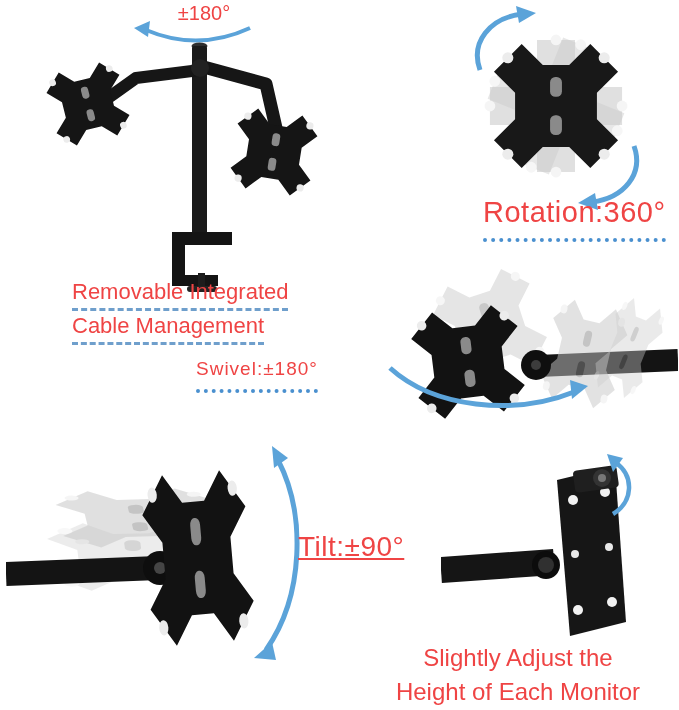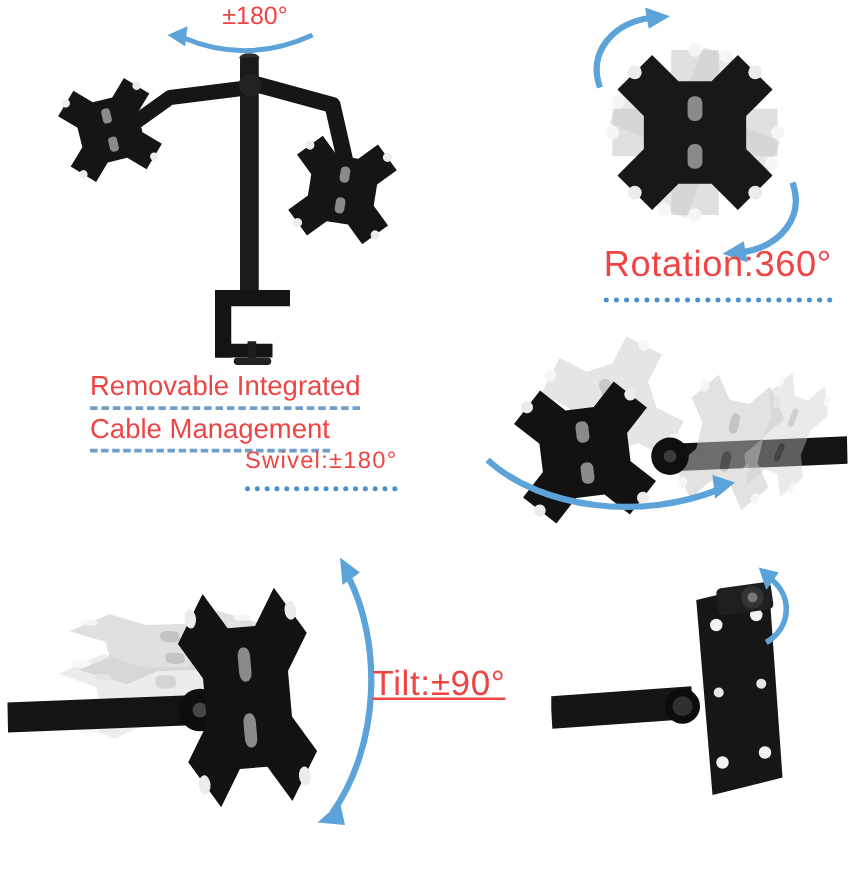--- a/index.html
+++ b/index.html
@@ -87,21 +87,21 @@
     </g>
     <g>
       <path d="M186,140 C196,168 176,192 144,196" stroke="#5ba3d9" stroke-width="5" fill="none"></path>
       <path d="M130,197 L150,204 L147,187 Z" fill="#5ba3d9"></path>
     </g>
   </svg>
   <div class="abs blue" style="left:455px; top:196px;margin-left:28px;">
     <span class="label-rotation">Rotation:360°</span>
   </div>
 
-  <div class="abs blue cable-block" style="left:72px; top:298px;">
+  <div class="abs blue cable-block" style="left:72px; top:281px;">
     <span class="cable-line">Removable Integrated</span><br>
     <span class="cable-line">Cable Management</span>
   </div>
 
   <div class="abs blue" style="left:196px; top:358px;">
     <span class="label-swivel">Swivel:±180°</span>
   </div>
 
   <svg class="abs" style="left:386px; top:268px;" width="292" height="195" viewBox="0 0 292 195">
     <path d="M292,92 L152,98" stroke="#141414" stroke-width="22"></path>
@@ -160,14 +160,18 @@
     <g transform="rotate(-8 155 30)">
       <rect x="133" y="18" width="44" height="22" rx="4" fill="#1f1f1f"></rect>
     </g>
     <circle cx="161" cy="28" r="9" fill="#333333"></circle>
     <circle cx="161" cy="28" r="4" fill="#777777"></circle>
     <g>
       <path d="M172,64 C192,52 194,26 174,12" stroke="#5ba3d9" stroke-width="4.5" fill="none"></path>
       <path d="M166,4 L182,8 L172,22 Z" fill="#5ba3d9"></path>
     </g>
   </svg>
+  <div class="abs blue height-block" style="left:358px; top:641px;">
+    <span>Slightly Adjust the</span><br>
+    <span>Height of Each Monitor</span>
+  </div>
 
 </div>
 
 </body></html>

